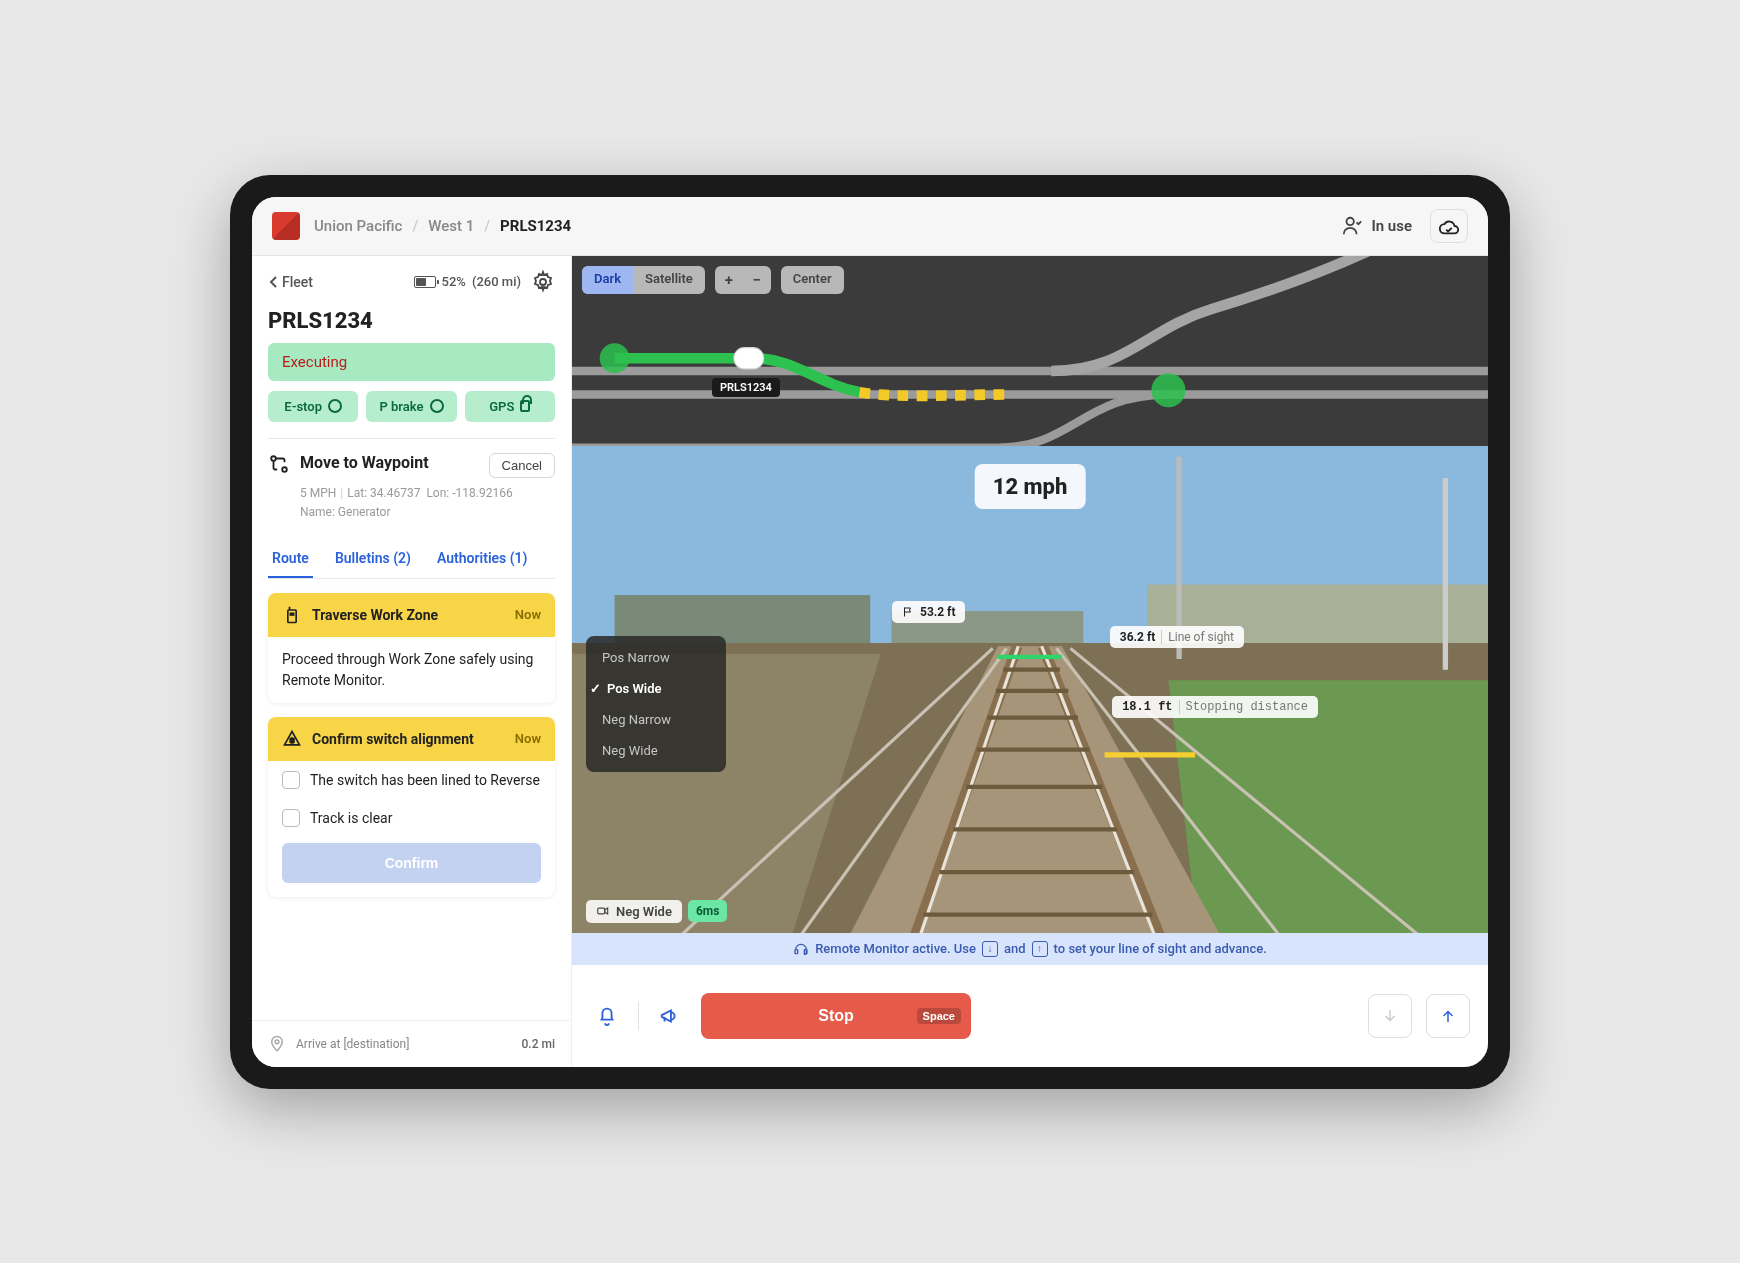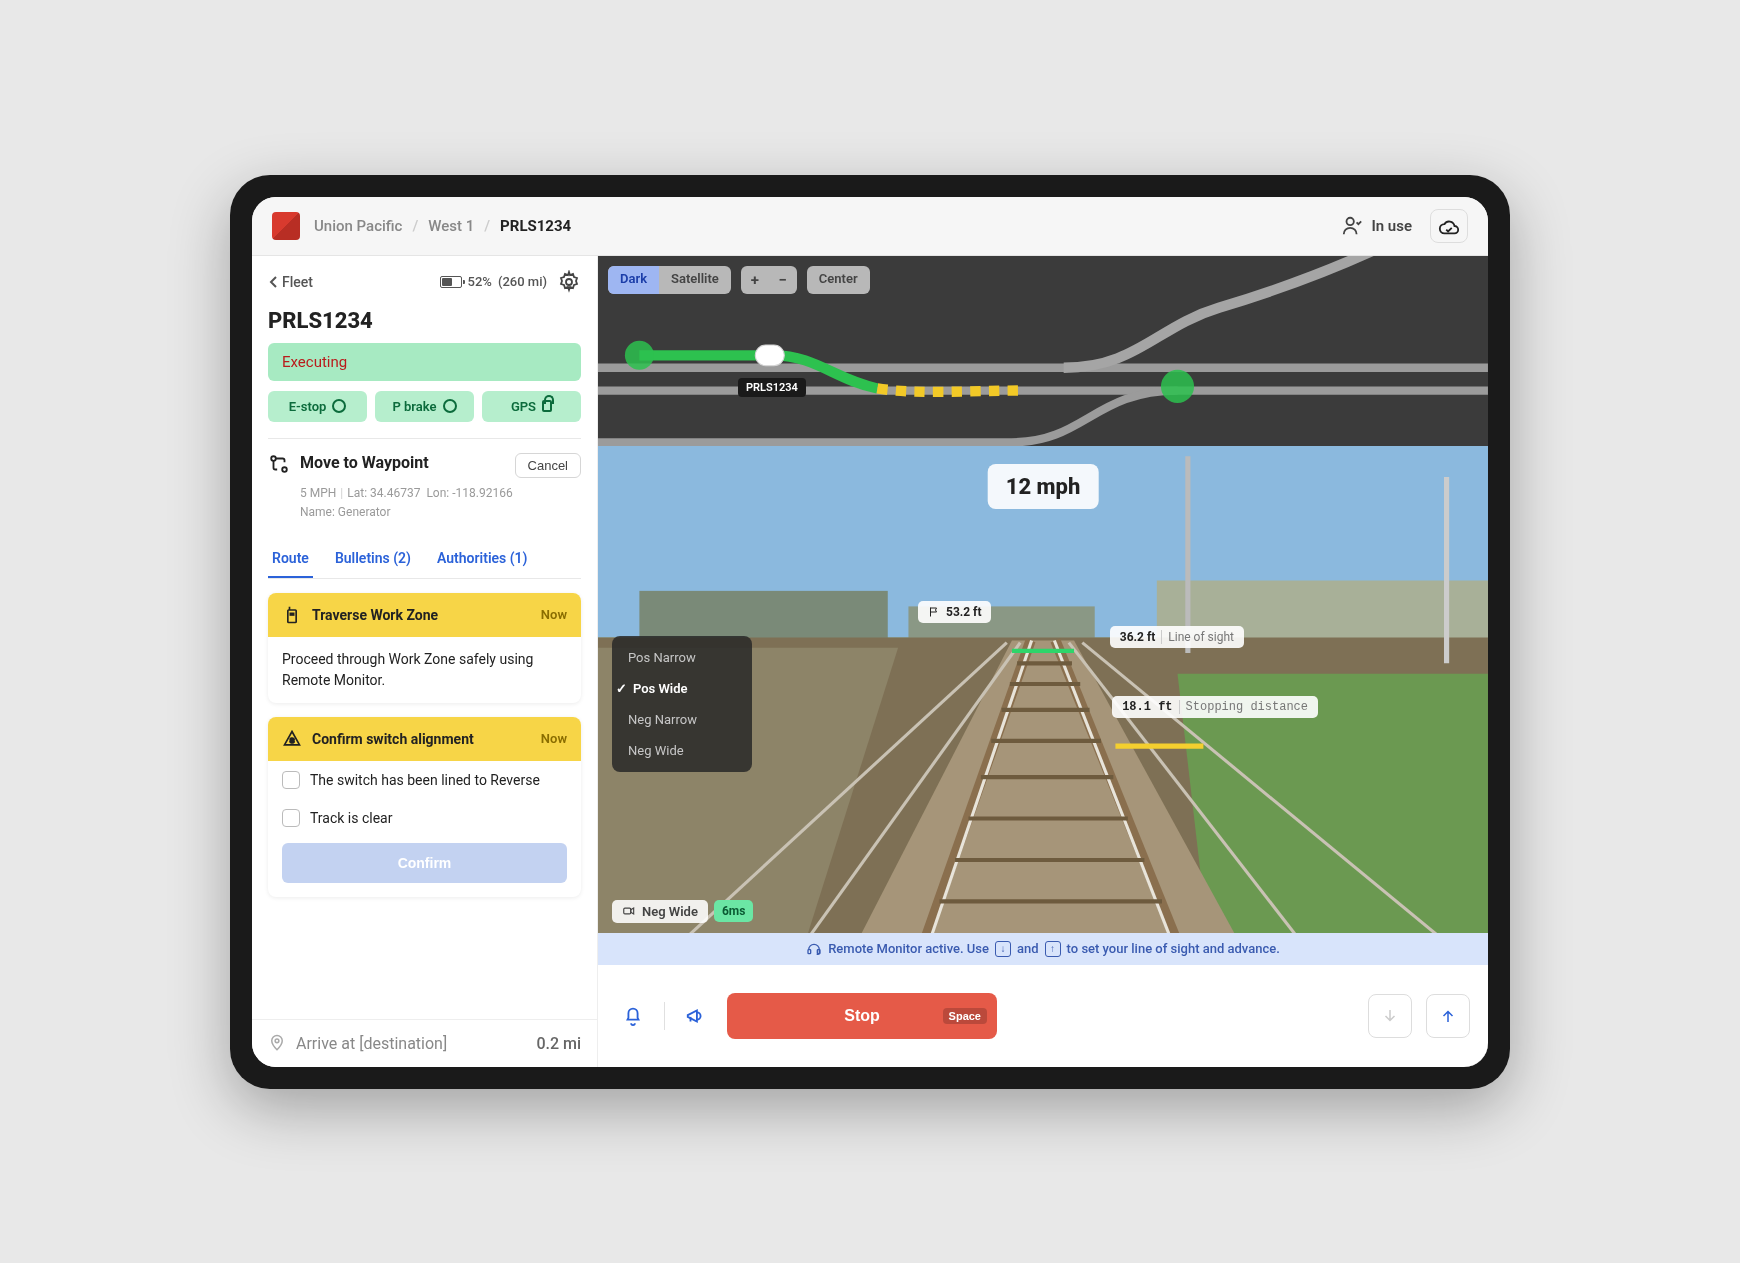--- a/index.html
+++ b/index.html
@@ -14,21 +14,21 @@
 .breadcrumb .sep { color: #ccc; }
 .breadcrumb .current { color: #222; font-weight: 700; }
 .header-right { margin-left: auto; display: flex; align-items: center; gap: 8px; color: #444; font-weight: 600; font-size: 15px; }
 .header-right svg { width: 22px; height: 22px; }
 .cloud-btn { width: 38px; height: 34px; display: flex; align-items: center; justify-content: center; border: 1px solid #ddd; border-radius: 8px; margin-left: 10px; }
 
 
 .main { flex: 1; display: flex; overflow: hidden; }
 
 
-.sidebar { width: 346px; background: #fff; display: flex; flex-direction: column; border-right: 1px solid #eee; }
+.sidebar { width: 320px; background: #fff; display: flex; flex-direction: column; border-right: 1px solid #eee; }
 .sidebar-top { display: flex; align-items: center; padding: 14px 16px; gap: 10px; }
 .back-link { display: flex; align-items: center; gap: 4px; color: #555; font-size: 14px; font-weight: 500; cursor: pointer; }
 .battery-block { margin-left: auto; display: flex; align-items: center; gap: 6px; color: #555; font-size: 13px; font-weight: 500; }
 .battery-icon { width: 22px; height: 12px; border: 1.5px solid #555; border-radius: 2px; position: relative; }
 .battery-icon::after { content:""; position:absolute; left:1px; top:1px; bottom:1px; width:50%; background:#555; border-radius:1px; }
 .battery-icon::before { content:""; position:absolute; right:-4px; top:3px; width:2px; height:4px; background:#555; border-radius:0 1px 1px 0; }
 .gear-btn { width: 24px; height: 24px; cursor: pointer; }
 
 .sidebar-body { padding: 0 16px; overflow-y: auto; flex: 1; }
 .unit-title { font-size: 22px; font-weight: 800; color: #222; margin-bottom: 10px; }
@@ -56,21 +56,21 @@
 .card-hdr { background: #f7d547; display: flex; align-items: center; gap: 10px; padding: 12px 14px; }
 .card-hdr-icon { width: 20px; height: 20px; }
 .card-hdr-title { font-weight: 700; font-size: 14px; color: #222; }
 .card-hdr-now { margin-left: auto; color: #8a6d00; font-weight: 600; font-size: 13px; }
 .card-body { padding: 12px 14px; font-size: 14px; color: #222; line-height: 1.5; }
 .check-row { display: flex; align-items: center; gap: 10px; padding: 10px 14px; }
 .checkbox { width: 18px; height: 18px; border: 1.5px solid #bbb; border-radius: 4px; }
 .check-row span { font-size: 14px; color: #222; }
 .confirm-btn { margin: 6px 14px 14px; width: calc(100% - 28px); background: #c3d2f1; color: #fff; border: none; border-radius: 6px; padding: 12px; font-size: 14px; font-weight: 600; cursor: not-allowed; }
 
-.sidebar-footer { border-top: 1px solid #eee; padding: 14px 16px; display: flex; align-items: center; gap: 10px; color: #888; font-size: 16px; }
+.sidebar-footer { border-top: 1px solid #eee; padding: 14px 16px; display: flex; align-items: center; gap: 10px; color: #888; font-size: 12px; }
 .sidebar-footer .dist { margin-left: auto; color: #666; font-weight: 500; }
 
 
 .content { flex: 1; display: flex; flex-direction: column; background: #3a3a3a; }
 .map-area { height: 190px; background: #3b3b3b; position: relative; overflow: hidden; }
 .map-controls { position: absolute; top: 10px; left: 10px; display: flex; gap: 10px; z-index: 5; }
 .seg { display: flex; background: #b8b8b8; border-radius: 6px; overflow: hidden; }
 .seg-btn { padding: 5px 12px; font-size: 13px; font-weight: 600; color: #444; cursor: pointer; }
 .seg-btn.active { background: #9eb6f2; color: #1b3da8; }
 .zoom-group { display: flex; background: #b8b8b8; border-radius: 6px; }

